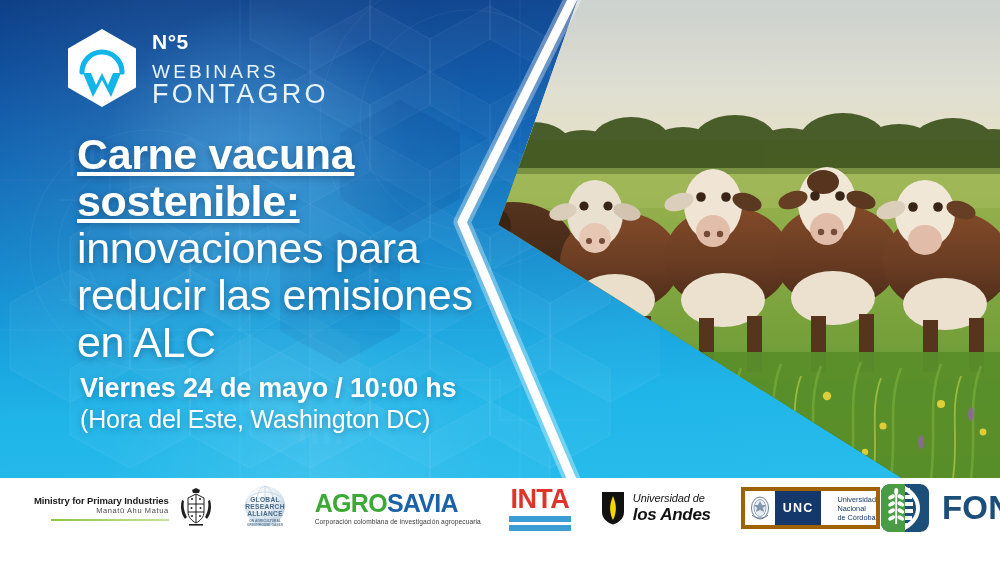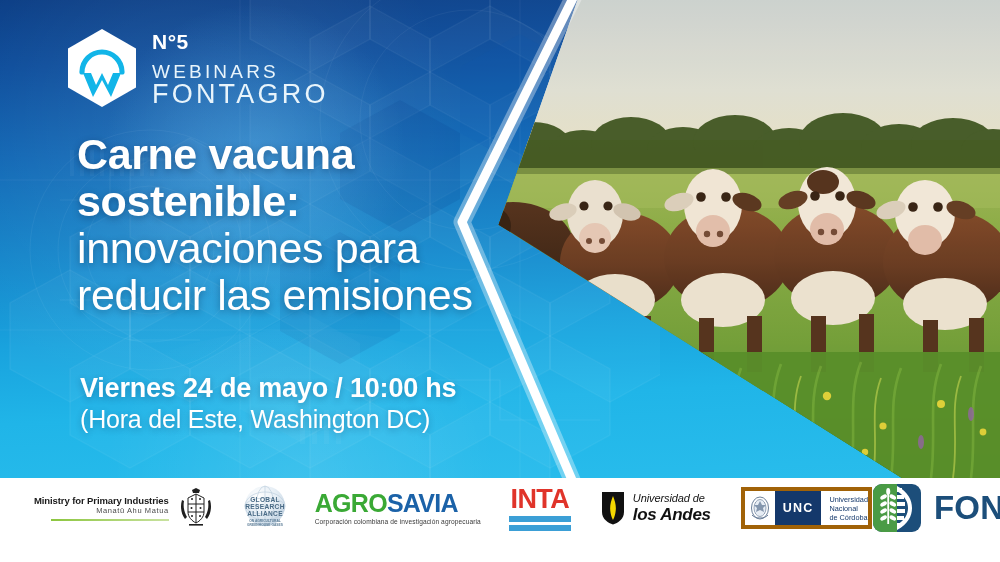--- a/index.html
+++ b/index.html
@@ -121,21 +121,21 @@
     color:#ffffff;
     text-shadow: 0 2px 7px rgba(0,25,60,.38);
   }
   .headline .l {
     display:block;
     font-size:43px;
     line-height:47px;
     letter-spacing:-.4px;
     white-space:nowrap;
   }
-  .headline .l.bold { font-weight:bold; }
+  .headline .l.bold { font-weight:bold;text-decoration:underline; }
   .headline .l.light { font-weight:normal; }
 
   
   .dateblock {
     position:absolute; left:80px; top:372px;
     color:#ffffff;
     text-shadow: 0 2px 6px rgba(0,40,80,.30);
   }
   .dateblock .d1 {
     display:block; font-size:27px; font-weight:bold; line-height:32px;
@@ -213,21 +213,21 @@
   .unc { margin-left:30px; }
   .unc-box { display:flex; align-items:stretch; height:34px; border:4px solid #a16207; }
   .unc-crest { width:30px; display:flex; align-items:center; justify-content:center; background:#fff; }
   .unc-crest svg { display:block; width:22px; height:26px; }
   .unc-mark {
     background:#14386b; color:#ffffff; font-size:12.5px; font-weight:bold;
     letter-spacing:1.2px; display:flex; align-items:center; padding:0 8px;
   }
   .unc-name {
     display:flex; flex-direction:column; justify-content:center;
-    padding-left:8px; color:#14386b; font-size:7.3px; line-height:9px;
+    padding-left:16px; color:#14386b; font-size:7.3px; line-height:9px;
     white-space:nowrap;
   }
 
   
   .fontagro { margin-left:auto; gap:12px; }
   .fg-mark { width:50px; height:50px; }
   .fg-mark svg { display:block; width:100%; height:100%; }
   .fg-word {
     font-size:33px; font-weight:bold; color:#1c4e7a;
     letter-spacing:.2px; line-height:34px;
@@ -519,20 +519,21 @@
       <span class="logo-webinars">WEBINARS</span>
       <span class="logo-fontagro">FONTAGRO</span>
     </div>
   </div>
 
   <div class="headline">
     <span class="l bold">Carne vacuna</span>
     <span class="l bold">sostenible:</span>
     <span class="l light">innovaciones para</span>
     <span class="l light">reducir las emisiones</span>
+    <span class="l light">en ALC</span>
   </div>
 
   <div class="dateblock">
     <span class="d1">Viernes 24 de mayo / 10:00 hs</span>
     <span class="d2">(Hora del Este, Washington DC)</span>
   </div>
 
   <div class="logobar">
     <div class="logobar-inner">
 

